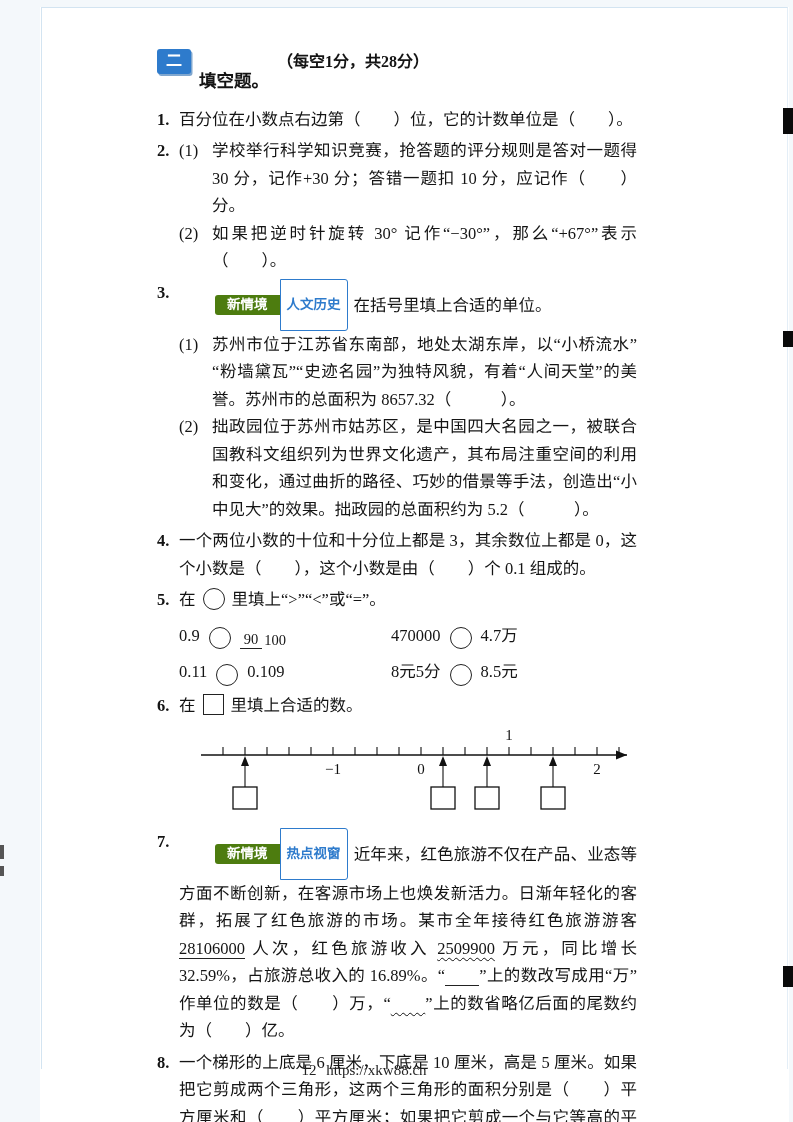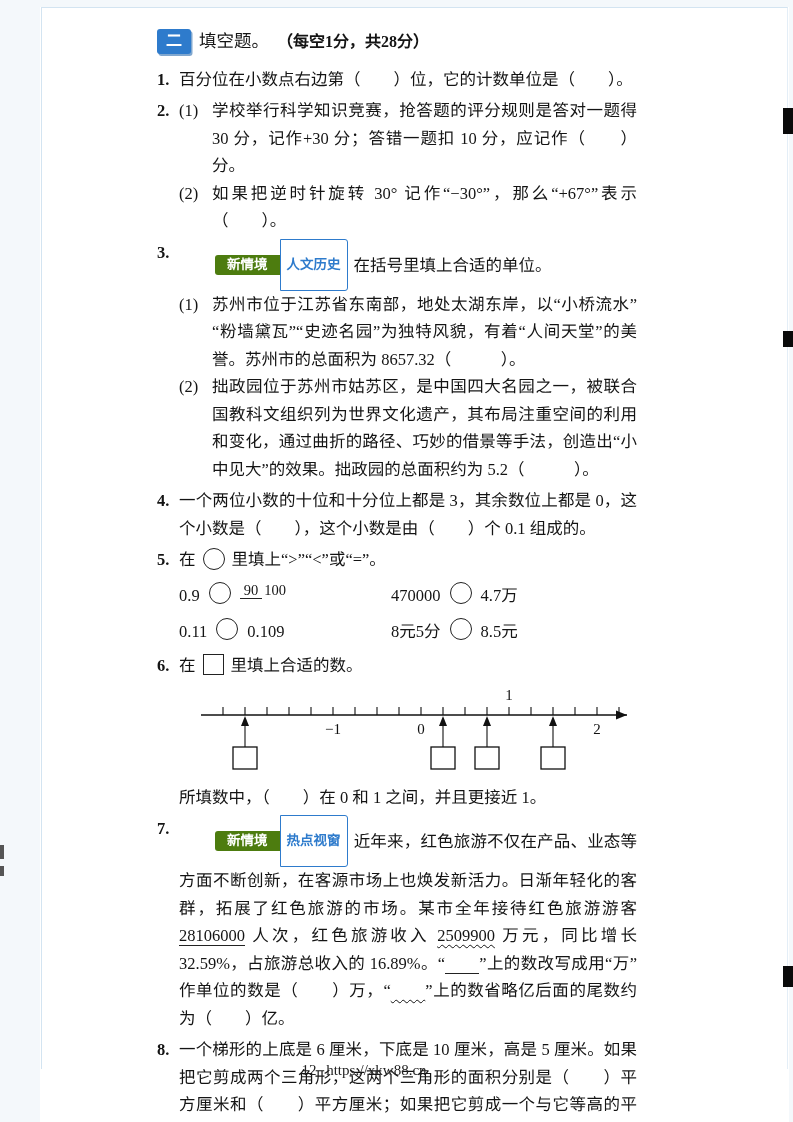--- a/index.html
+++ b/index.html
@@ -20,42 +20,42 @@
   .left-mark{position:absolute;left:0;width:4px;background:#555;}
   .left-mark.a{top:845px;height:14px;}
   .left-mark.b{top:866px;height:10px;}
 
   .content{position:absolute;left:157px;top:26px;width:480px;font-size:16.5px;line-height:27.5px;text-align:justify;}
 
   .header{display:flex;align-items:center;gap:8px;margin:2px 0 10px;}
   .sec-tag{background:#2e7bcc;color:#fff;font-weight:bold;font-size:16px;line-height:22px;
     padding:1px 9px 2px;border-radius:3px;font-family:"Liberation Sans",sans-serif;
     box-shadow:1.5px 2px 0 rgba(23,94,168,.55);}
-  .sec-title{font-weight:normal;font-size:17.5px;}
+  .sec-title{font-weight:bold;font-size:17.5px;margin-top:40px;}
   .sec-note{font-weight:bold;font-size:16px;}
 
   .q{display:flex;margin-top:4px;}
   .q-num{flex:0 0 22px;width:22px;font-weight:bold;}
   .q-body{flex:1;min-width:0;}
   .part{display:flex;}
   .part-num{flex:0 0 33px;}
   .part-body{flex:1;min-width:0;}
 
   .badge-solid{display:inline-block;background:#4d7c0f;color:#fff;font-family:"Liberation Sans",sans-serif;
     font-size:13.5px;font-weight:bold;line-height:20px;padding:0 12px;border-radius:3px 0 0 3px;vertical-align:2px;margin-left:36px;}
   .badge-outline{display:inline-block;border:1.2px solid #2e7bcc;color:#2e7bcc;background:#fff;
     font-family:"Liberation Sans",sans-serif;font-size:13.5px;font-weight:bold;line-height:18px;
     padding:16px 6px;border-radius:0 3px 3px 0;vertical-align:2px;margin-right:6px;}
 
   .circle{display:inline-block;width:20px;height:20px;border:1.4px solid #222;border-radius:50%;
     vertical-align:-5px;margin:0 7px;}
   .square{display:inline-block;width:19px;height:19px;border:1.4px solid #222;vertical-align:-4px;margin:0 7px;}
 
   .cmp-grid{display:grid;grid-template-columns:212px 1fr;row-gap:9px;margin:8px 0 2px;}
-  .cmp{display:flex;align-items:flex-start;}
+  .cmp{display:flex;align-items:flex-end;}
   .cmp .circle{margin:0 9px;}
   .frac{display:inline-flex;flex-direction:row;align-items:center;font-size:14.5px;line-height:1.15;vertical-align:middle;}
   .frac .fr-top{border-bottom:1.3px solid #222;padding:0 4px;}
   .frac .fr-bot{padding:0 2px;}
 
   .nl-wrap{margin:6px 0 0 6px;}
   .nl-wrap text{font-size:15px;fill:#111;font-family:"Liberation Serif","DejaVu Serif",serif;}
 
   .num-straight{border-bottom:1.3px solid #222;}
   .num-wavy{text-decoration:underline wavy;text-decoration-thickness:1px;text-underline-offset:3px;}
@@ -190,21 +190,20 @@
 
           <path d="M302 62V38" stroke="#111" stroke-width="1.1"></path>
           <path d="M302 31l-4 10h8z" fill="#111"></path>
           <rect x="290" y="62" width="24" height="22" fill="none" stroke="#111" stroke-width="1.3"></rect>
 
           <path d="M368 62V38" stroke="#111" stroke-width="1.1"></path>
           <path d="M368 31l-4 10h8z" fill="#111"></path>
           <rect x="356" y="62" width="24" height="22" fill="none" stroke="#111" stroke-width="1.3"></rect>
         </svg>
       </div>
-      <div>所填数中，（　　）在 0 和 1 之间，并且更接近 1。</div>
     </div>
   </div>
 
   <div class="q">
     <span class="q-num">7.</span>
     <div class="q-body">
       <span class="badge-solid">新情境</span><span class="badge-outline">热点视窗</span><span>近年来，红色旅游不仅在产品、业态等方面不断创新，在客源市场上也焕发新活力。日渐年轻化的客群，拓展了红色旅游的市场。某市全年接待红色旅游游客 </span><span class="num-straight">28106000</span><span> 人次，红色旅游收入 </span><span class="num-wavy">2509900</span><span> 万元，同比增长 32.59%，占旅游总收入的 16.89%。“</span><span class="blank-straight">　　</span><span>”上的数改写成用“万”作单位的数是（　　）万，“</span><span class="blank-wavy">　　</span><span>”上的数省略亿后面的尾数约为（　　）亿。</span>
     </div>
   </div>
 

